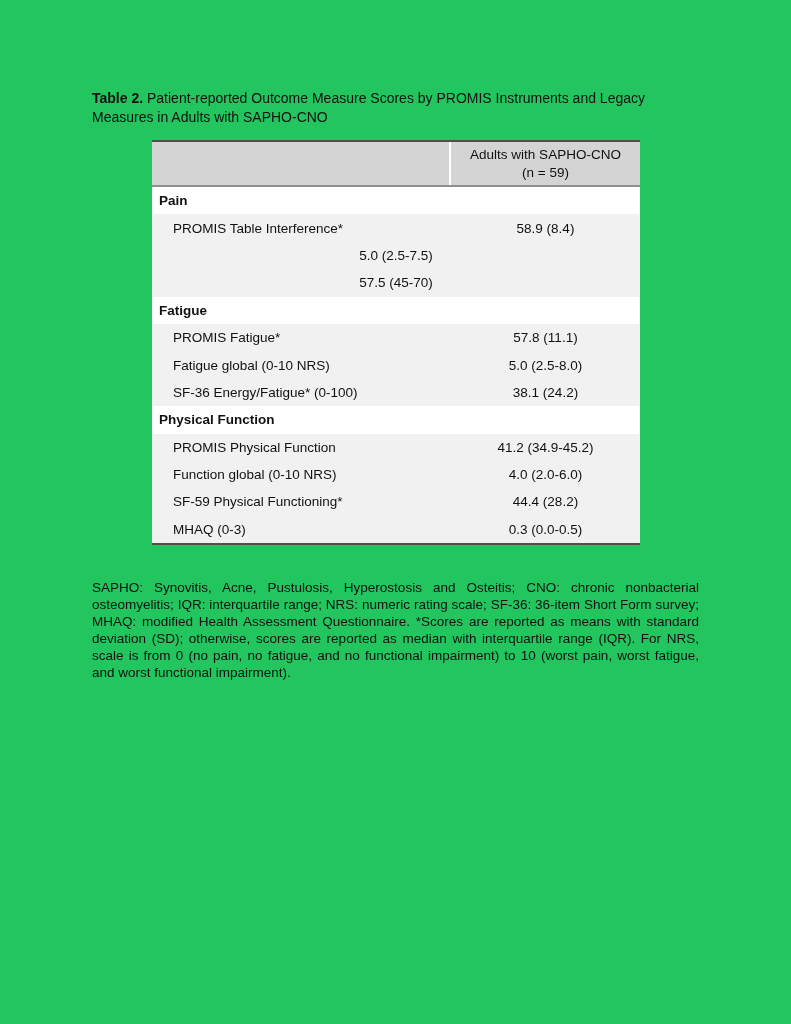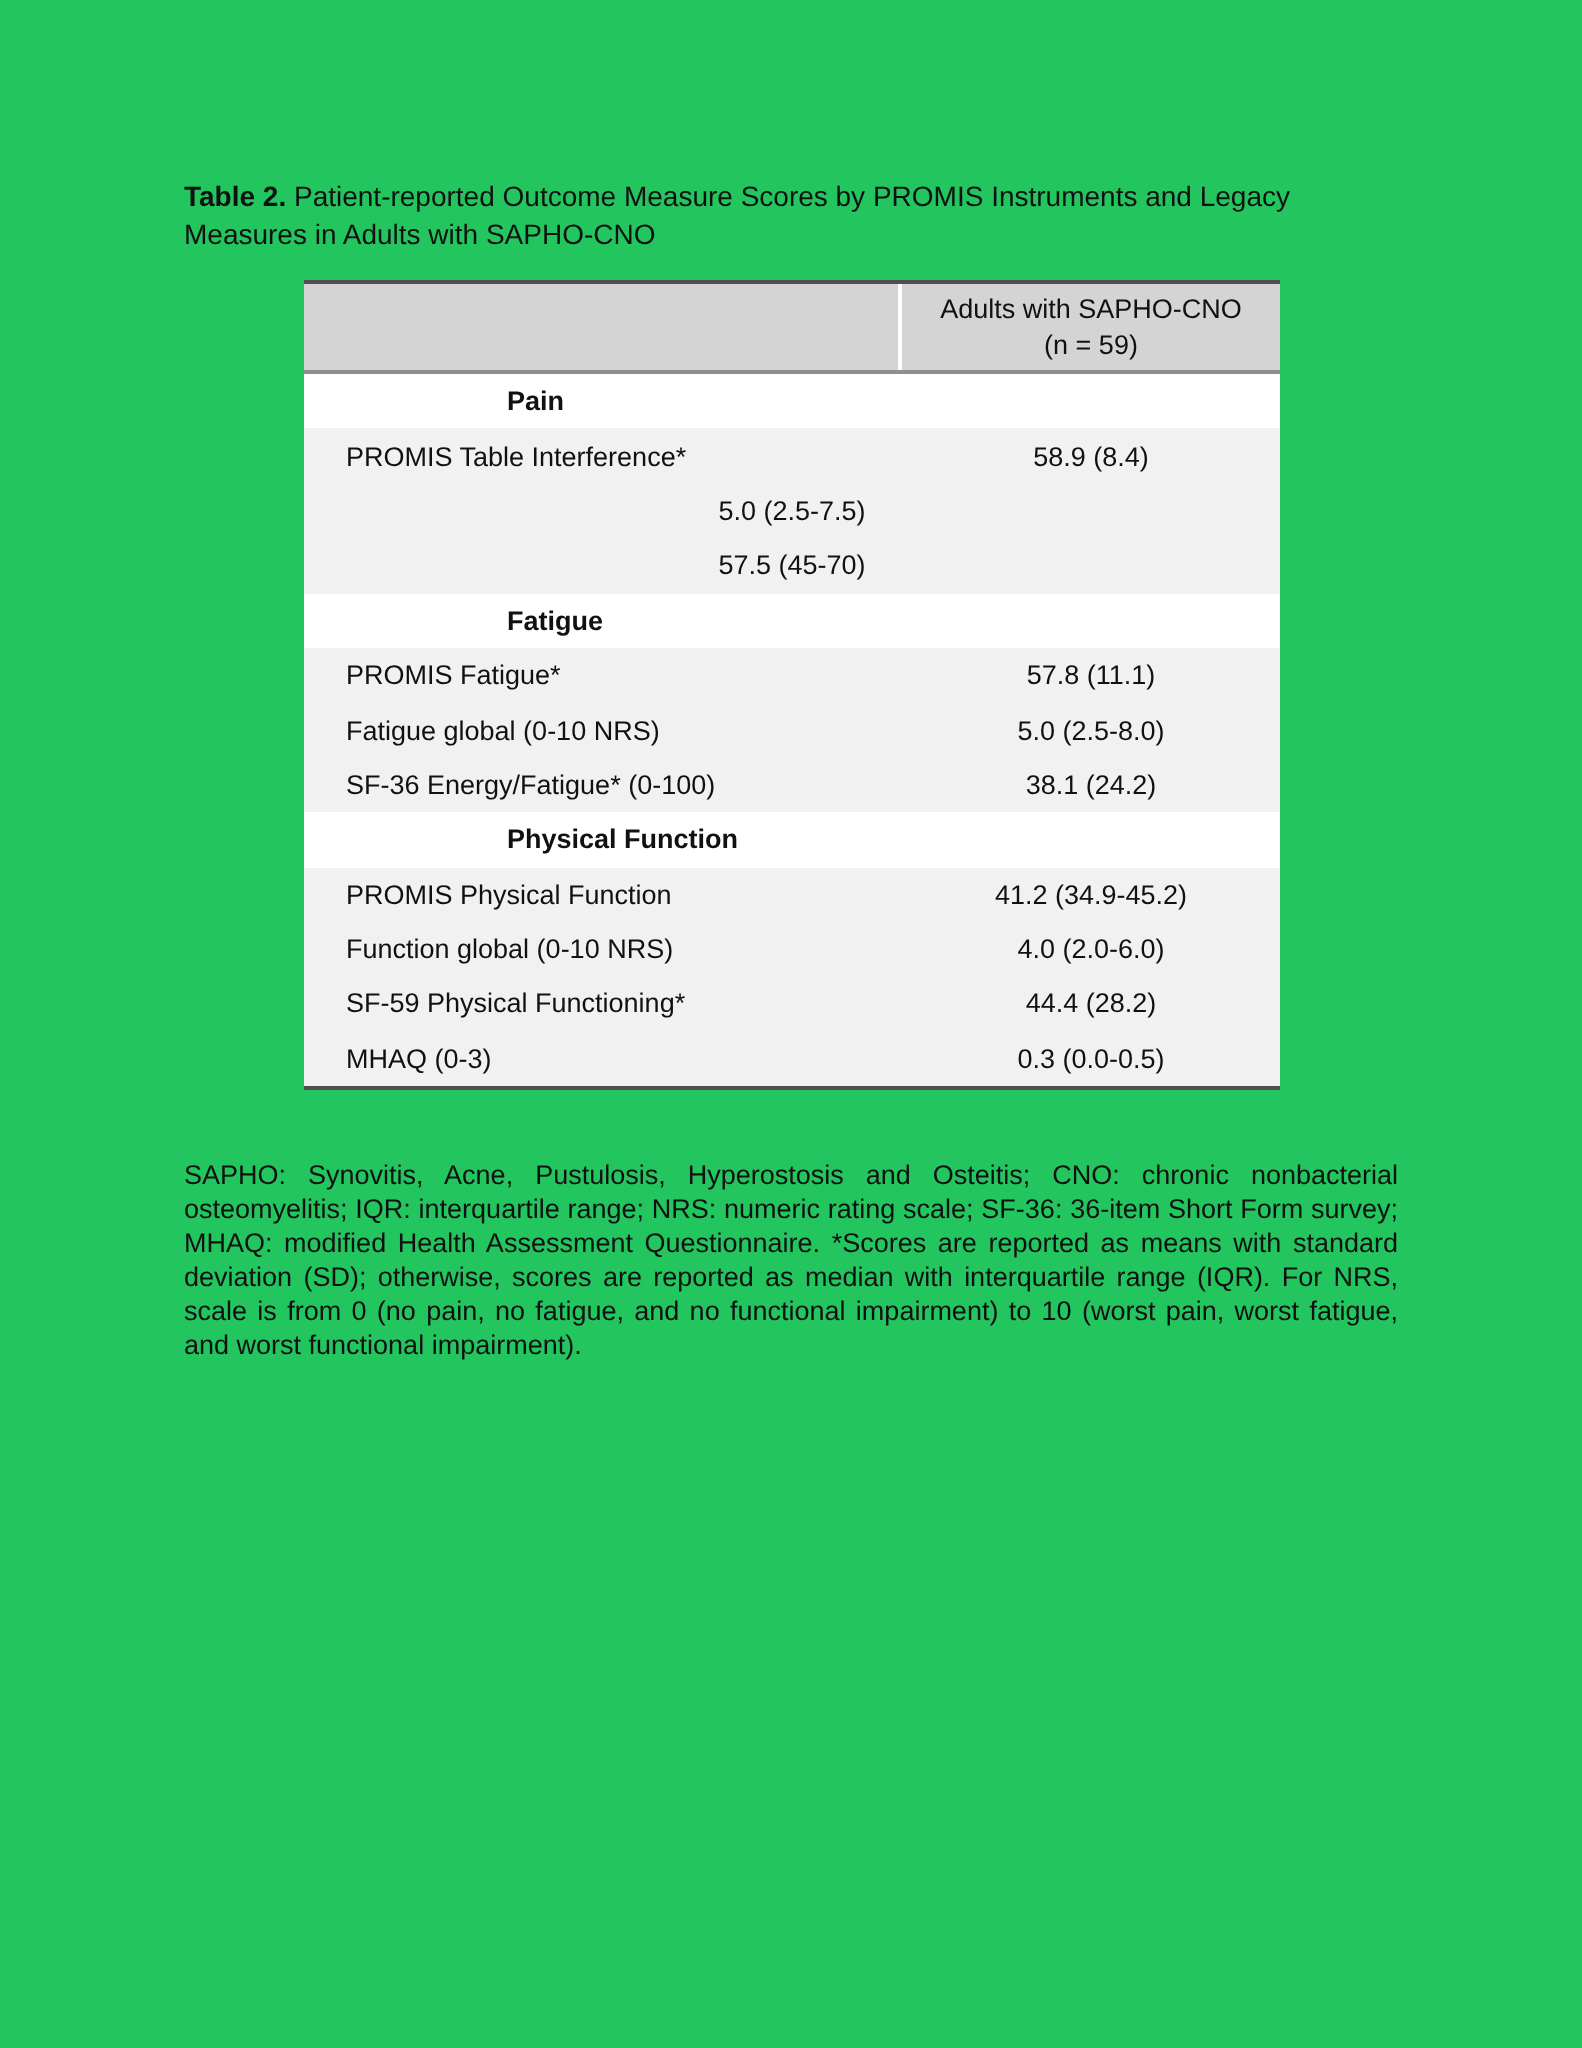--- a/index.html
+++ b/index.html
@@ -28,21 +28,21 @@
     width: 299px;
     border-right: 2px solid #ffffff;
   }
   .thead .colhead {
     flex: 1;
     display: flex; flex-direction: column;
     align-items: center; justify-content: center;
     line-height: 18px; text-align: center;
   }
   .tbody { border-bottom: 2px solid var(--border_dark, #4f4f4f); }
-  .row { display: flex; align-items: center; height: 27.4px; justify-content: center; }
+  .row { display: flex; align-items: center; height: 27.4px; }
   .row.section { background: #ffffff; font-weight: bold; }
   .row.section .cell.label { padding-left: 7px; }
   .row.data { background: var(--row_bg, #f1f1f1); }
   .row.data .cell.label { padding-left: 21px; }
   .cell.label { width: 299px; }
   .cell.value { flex: 1; text-align: center; }
 
   .footnote {
     position: absolute; left: 92px; top: 579px; width: 607px;
     font-size: 13.5px; line-height: 17px; text-align: justify; color: #111;

